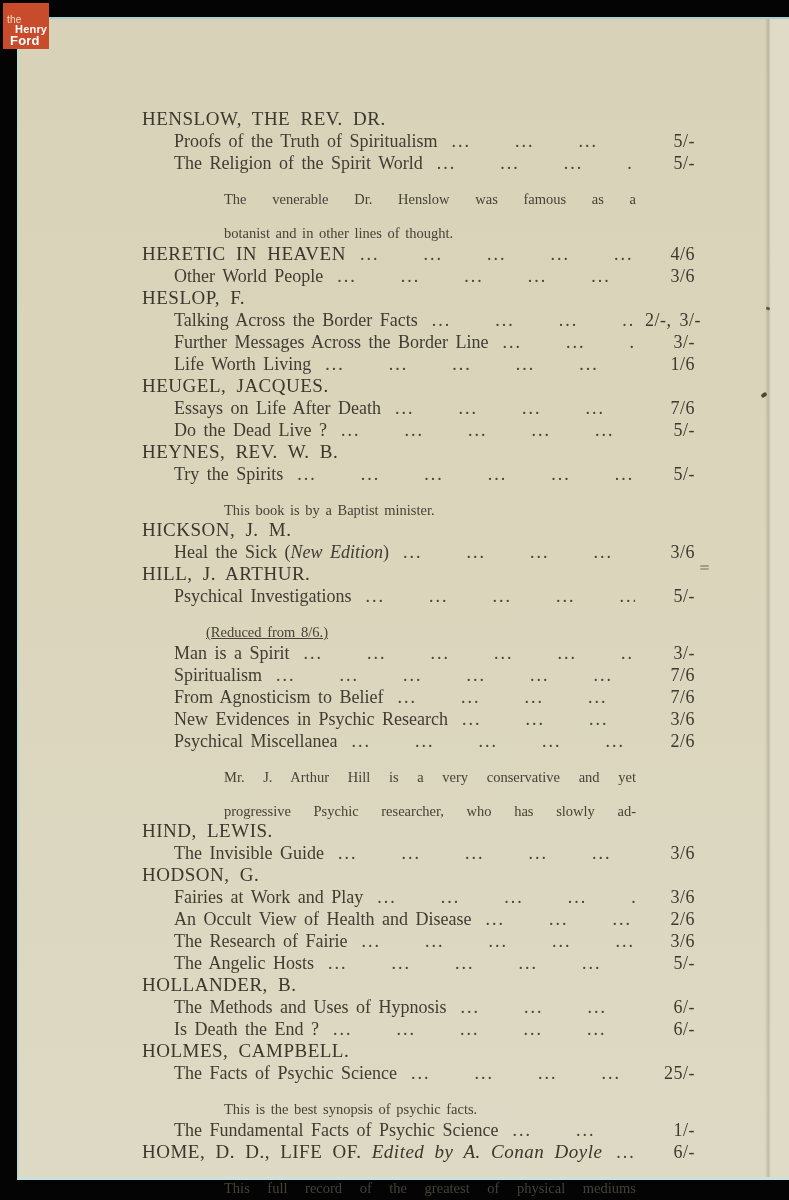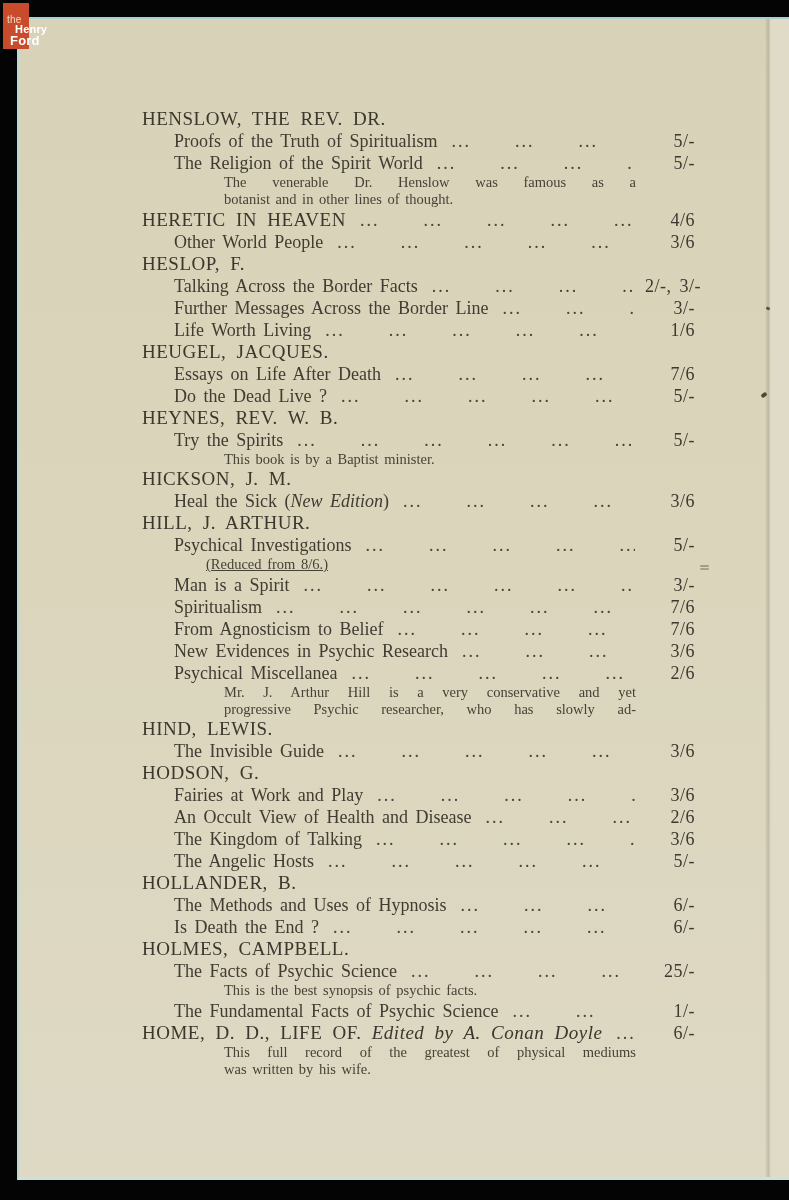--- a/index.html
+++ b/index.html
@@ -23,21 +23,21 @@
   .crease{
     position:absolute;right:18px;top:0;bottom:0;width:6px;
     background:linear-gradient(to right,rgba(0,0,0,0),rgba(92,82,60,0.22) 55%,rgba(0,0,0,0));
   }
   .speck{position:absolute;background:#5d5744;border-radius:2px;}
   .speck.s1{right:19px;top:288px;width:4px;height:3px;transform:rotate(20deg);}
   .speck.s2{right:22px;top:374px;width:6px;height:4px;transform:rotate(-35deg);background:#4e4836;}
   .speck.s3{right:80px;top:546px;width:9px;height:2px;background:#a49c83;box-shadow:0 3px 0 #aaa289;}
 
   .logo{
-    position:absolute;left:3px;top:3px;width:26px;height:46px;
+    position:absolute;left:3px;top:3px;width:46px;height:46px;
     background:#c84b2b;z-index:5;
     font-family:"Liberation Sans","DejaVu Sans",sans-serif;
   }
   .logo .the{position:absolute;left:4px;top:11px;font-size:10px;color:#f3ddc6;letter-spacing:0.2px;}
   .logo .henry{position:absolute;left:12px;top:20px;font-size:11px;font-weight:bold;color:#ffffff;letter-spacing:0.2px;}
   .logo .ford{position:absolute;left:7px;top:30px;font-size:13px;font-weight:bold;color:#ffffff;letter-spacing:0.2px;text-align:center;}
 
   .content{
     position:absolute;left:123px;top:89px;width:553px;
     color:#403c32;
@@ -54,21 +54,21 @@
   }
   .price{
     white-space:nowrap;text-align:right;min-width:50px;
     font-size:18px;letter-spacing:0.5px;color:#3d3930;
   }
   .note{
     font-size:14.5px;line-height:17.4px;margin-left:82px;width:412px;
     color:#464236;word-spacing:2px;
   }
   .note.tight{margin-left:64px;text-decoration:underline;}
-  .note .nline{display:block;}
+  .note .nline{display:block;margin-top:17px;}
   .note .nline.j{text-align:justify;text-align-last:justify;}
   .pagenum{
     position:absolute;left:123px;top:1200px;width:553px;text-align:right;
     font-size:12px;color:#4b473c;letter-spacing:1px;
   }
 </style>
 </head>
 <body>
 
 <div class="page">
@@ -211,21 +211,21 @@
         <span class="t"><span>Fairies at Work and Play</span></span>
         <span class="leader">...    ...    ...    ...    ...    ...    ...    ...    ...    ...    ...    ...    </span>
         <span class="price">3/6</span>
       </div>
       <div class="row title">
         <span class="t"><span>An Occult View of Health and Disease</span></span>
         <span class="leader">...    ...    ...    ...    ...    ...    ...    ...    ...    ...    ...    ...    </span>
         <span class="price">2/6</span>
       </div>
       <div class="row title">
-        <span class="t"><span>The Kingdom of Talking</span></span>
+        <span class="t"><span>The Research of Fairie</span></span>
         <span class="leader">...    ...    ...    ...    ...    ...    ...    ...    ...    ...    ...    ...    </span>
         <span class="price">3/6</span>
       </div>
       <div class="row title">
         <span class="t"><span>The Angelic Hosts</span></span>
         <span class="leader">...    ...    ...    ...    ...    ...    ...    ...    ...    ...    ...    ...    </span>
         <span class="price">5/-</span>
       </div>
       <div class="row author">
         <span class="t"><span>HOLLANDER, B.</span></span>

